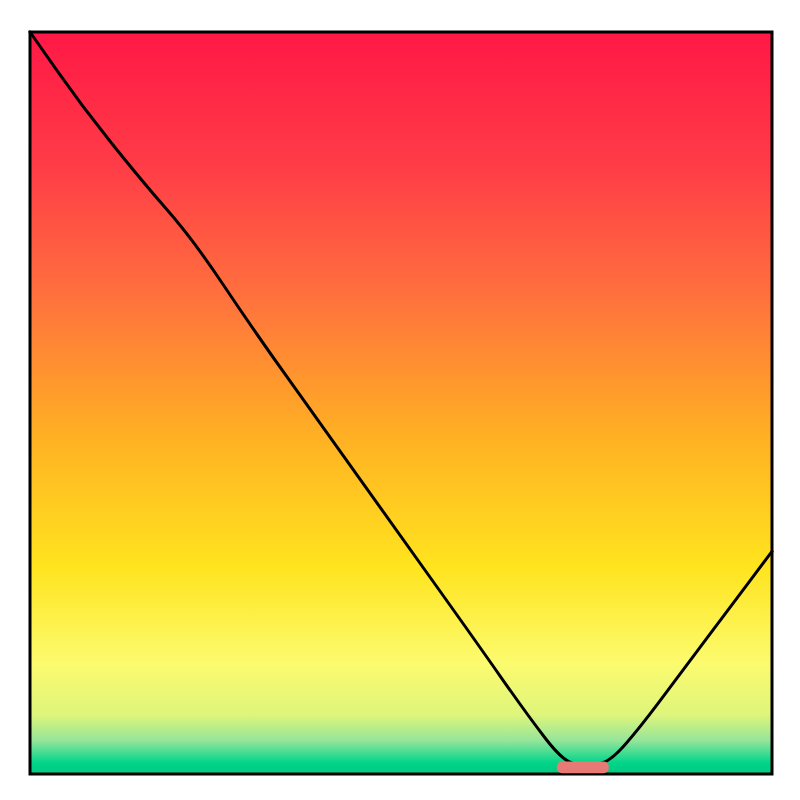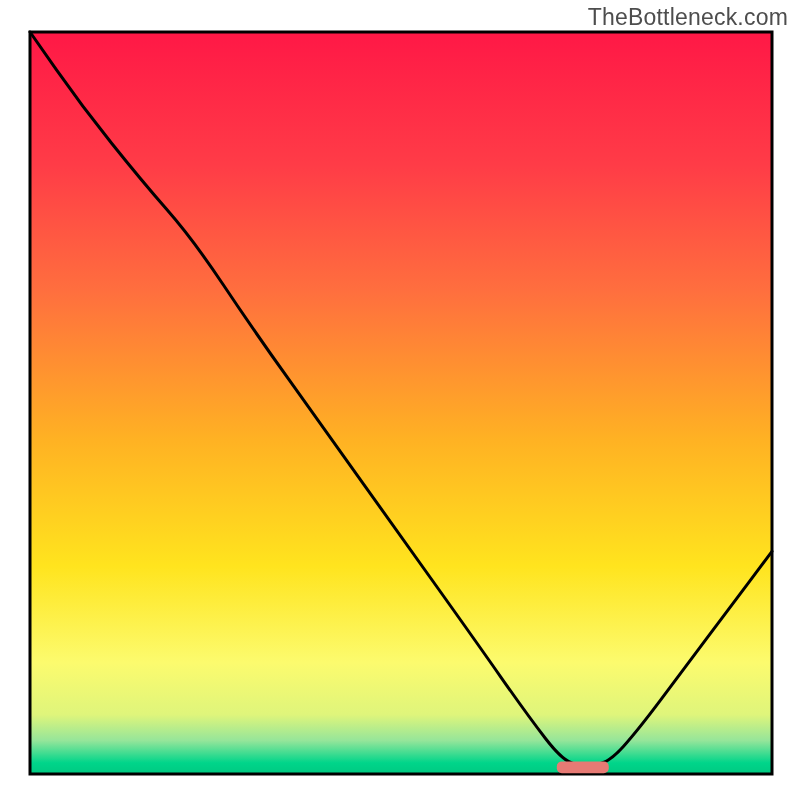--- a/index.html
+++ b/index.html
@@ -24,21 +24,20 @@
     font-weight: 400;
     color: #4d4d4d;
     letter-spacing: 0.2px;
     user-select: none;
   }
 </style>
 </head>
 <body>
 
 <div class="canvas-wrap">
-  <div class="watermark">TheBottleneck.com</div>
 
   <svg id="chart-svg" width="800" height="800" viewBox="0 0 800 800">
     <defs>
       <linearGradient id="bg-grad" x1="0" y1="0" x2="0" y2="1">
           <stop offset="0%" stop-color="#ff1846"></stop>
           <stop offset="18%" stop-color="#ff3c47"></stop>
           <stop offset="35%" stop-color="#ff6f3e"></stop>
           <stop offset="55.00000000000001%" stop-color="#ffb223"></stop>
           <stop offset="72%" stop-color="#ffe41e"></stop>
           <stop offset="85%" stop-color="#fcfb6e"></stop>

